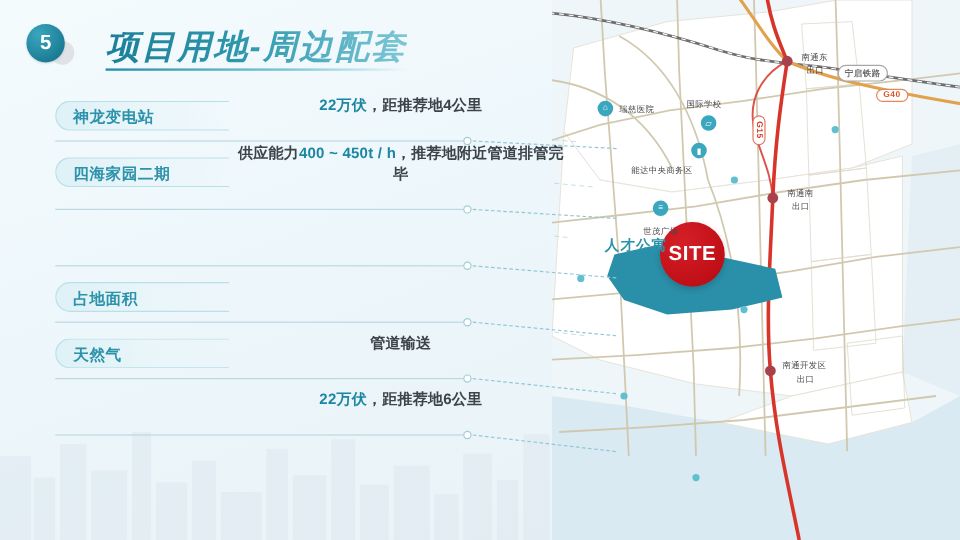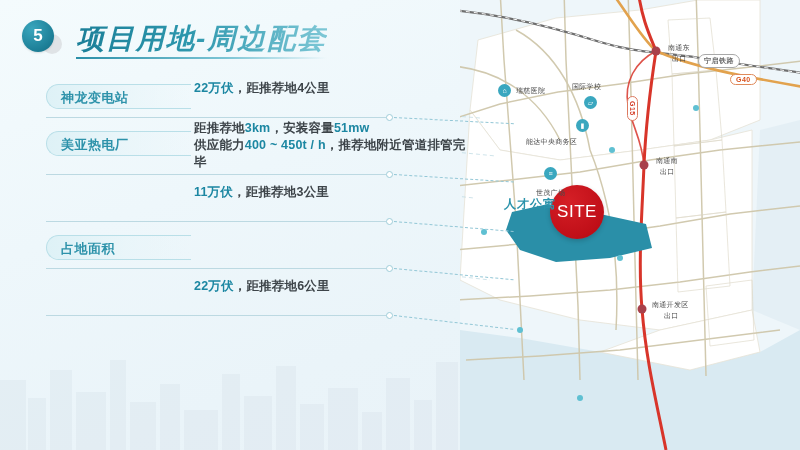--- a/index.html
+++ b/index.html
@@ -15,21 +15,21 @@
   .skyline{position:absolute;left:0;bottom:0;width:800px;height:110px;opacity:.55;}
   
   .header{position:absolute;left:22px;top:20px;display:flex;align-items:center;}
   .badge-wrap{position:relative;width:46px;height:40px;}
   .badge-ghost{position:absolute;left:20px;top:14px;width:20px;height:20px;border-radius:50%;
     background:#dfe3e6;}
   .badge{position:absolute;left:0;top:0;width:32px;height:32px;border-radius:50%;
     background:radial-gradient(circle at 32% 28%,#3aa6bd 0%,#1c7e96 70%,#16687d 100%);
     color:#fff;font-size:17px;font-weight:bold;line-height:32px;text-align:center;
     box-shadow:0 1px 2px rgba(0,0,0,.12);}
-  .title-block{position:relative;margin-left:8px;}
+  .title-block{position:relative;margin-left:20px;}
   .title{
     font-size:28px;font-weight:bold;letter-spacing:2px;line-height:34px;
     background:linear-gradient(90deg,#1b7f98 0%,#2d97ad 45%,#7dc7d6 100%);
     -webkit-background-clip:text;background-clip:text;color:transparent;
     font-style:italic;
   }
   .title-underline{height:2px;margin-top:1px;
     background:linear-gradient(90deg,#2b8fa8 0%,#7cc5d5 60%,rgba(150,205,218,0) 100%);}
   
   .logo{position:absolute;right:10px;top:16px;width:42px;height:42px;}
@@ -44,38 +44,38 @@
     box-sizing:border-box;
     font-family:Liberation Serif, serif;
   }
   .pill-label{
     position:absolute;left:14px;top:0;height:25px;line-height:25px;
     font-size:13px;font-weight:bold;color:#2d92aa;letter-spacing:.5px;white-space:nowrap;
   }
   .desc{position:absolute;left:148px;top:2px;width:280px;
     font-size:12.5px;line-height:17px;color:#3d4449;font-weight:bold;letter-spacing:.2px;}
   .desc em{font-style:normal;color:#1c87a2;}
-  .desc .ln{display:block;}
+  .desc .ln{display:block;text-align:center;}
   
   .conn{position:absolute;left:0;right:-330px;bottom:3px;height:9px;}
   .conn .solid{position:absolute;left:0;top:4px;height:1px;background:#bcd9e2;}
   .conn .dot{position:absolute;top:1px;width:7px;height:7px;border-radius:50%;
     border:1px solid #9fcdd9;background:#ffffff;box-sizing:border-box;}
   .conn .dash{position:absolute;top:4px;height:0;border-top:1px dashed #93c7d6;}
   
   .map{position:absolute;right:0;top:0;width:340px;height:450px;}
   .maplabel{position:absolute;font-size:7px;color:#4a4a4a;white-space:nowrap;letter-spacing:.3px;}
   .maplabel.big{font-size:12px;font-weight:bold;color:#2b93ab;letter-spacing:1px;}
   .poi-ico{position:absolute;width:13px;height:13px;border-radius:50%;
     background:#3aa7bf;display:flex;align-items:center;justify-content:center;
     color:#fff;font-size:7px;}
   .site-circle{
     position:absolute;left:90px;top:185px;width:54px;height:54px;border-radius:50%;
     background:radial-gradient(circle at 35% 30%,#d51f26 0%,#c00f18 70%,#ae0a12 100%);
-    color:#fff;font-size:17px;font-weight:normal;
+    color:#fff;font-size:17px;font-weight:bold;
     display:flex;align-items:center;justify-content:center;letter-spacing:.5px;
     box-shadow:0 2px 5px rgba(0,0,0,.18);
   }
   .shield{position:absolute;font-size:7px;color:#d8531f;font-weight:bold;
     border:1px solid #e08a5a;border-radius:6px;background:#fff;
     padding:1px 5px;letter-spacing:.5px;}
   .shield.v{writing-mode:vertical-rl;padding:4px 1px;color:#d33a25;border-color:#dd7a60;}
   .shield.rail{color:#6a6a6a;border-color:#a8a8a8;border-radius:7px;}
 </style>
 </head>
@@ -249,53 +249,62 @@
           <span class="ln"><em>22万伏</em><span>，距推荐地4公里</span></span>
         </div>
         <div class="conn">
           <div class="solid" style="width: 340px;"></div>
           <div class="dot" style="left: 340px;"></div>
           <div class="dash" style="left: 348px; width: 120px; transform: rotate(3deg); transform-origin: left center;"></div>
         </div>
       </div>
       <div class="row" style="height: 57px;">
         <div class="pill">
-          <div class="pill-label">美亚热电厂</div>
+          <div class="pill-label">四海家园二期</div>
         </div>
         <div class="desc" style="top: -5px;">
-          <span class="ln"><span>距推荐地</span><em>3km</em><span>，安装容量</span><em>51mw</em></span>
           <span class="ln"><span>供应能力</span><em>400 ~ 450t / h</em><span>，推荐地附近管道排管完毕</span></span>
         </div>
         <div class="conn">
           <div class="solid" style="width: 340px;"></div>
           <div class="dot" style="left: 340px;"></div>
           <div class="dash" style="left: 348px; width: 120px; transform: rotate(3.6deg); transform-origin: left center;"></div>
         </div>
       </div>
       <div class="row">
-        <div class="desc">
-          <span class="ln"><em>11万伏</em><span>，距推荐地3公里</span></span>
-        </div>
         <div class="conn">
           <div class="solid" style="width: 340px;"></div>
           <div class="dot" style="left: 340px;"></div>
           <div class="dash" style="left: 348px; width: 120px; transform: rotate(4.8deg); transform-origin: left center;"></div>
         </div>
       </div>
       <div class="row">
         <div class="pill">
           <div class="pill-label">占地面积</div>
         </div>
         <div class="conn">
           <div class="solid" style="width: 340px;"></div>
           <div class="dot" style="left: 340px;"></div>
           <div class="dash" style="left: 348px; width: 120px; transform: rotate(5.4deg); transform-origin: left center;"></div>
         </div>
       </div>
       <div class="row">
+        <div class="pill">
+          <div class="pill-label">天然气</div>
+        </div>
+        <div class="desc">
+          <span class="ln"><span>管道输送</span></span>
+        </div>
+        <div class="conn">
+          <div class="solid" style="width: 340px;"></div>
+          <div class="dot" style="left: 340px;"></div>
+          <div class="dash" style="left: 348px; width: 120px; transform: rotate(6deg); transform-origin: left center;"></div>
+        </div>
+      </div>
+      <div class="row">
         <div class="desc">
           <span class="ln"><em>22万伏</em><span>，距推荐地6公里</span></span>
         </div>
         <div class="conn">
           <div class="solid" style="width: 340px;"></div>
           <div class="dot" style="left: 340px;"></div>
           <div class="dash" style="left: 348px; width: 120px; transform: rotate(6.6deg); transform-origin: left center;"></div>
         </div>
       </div>
     </div>

